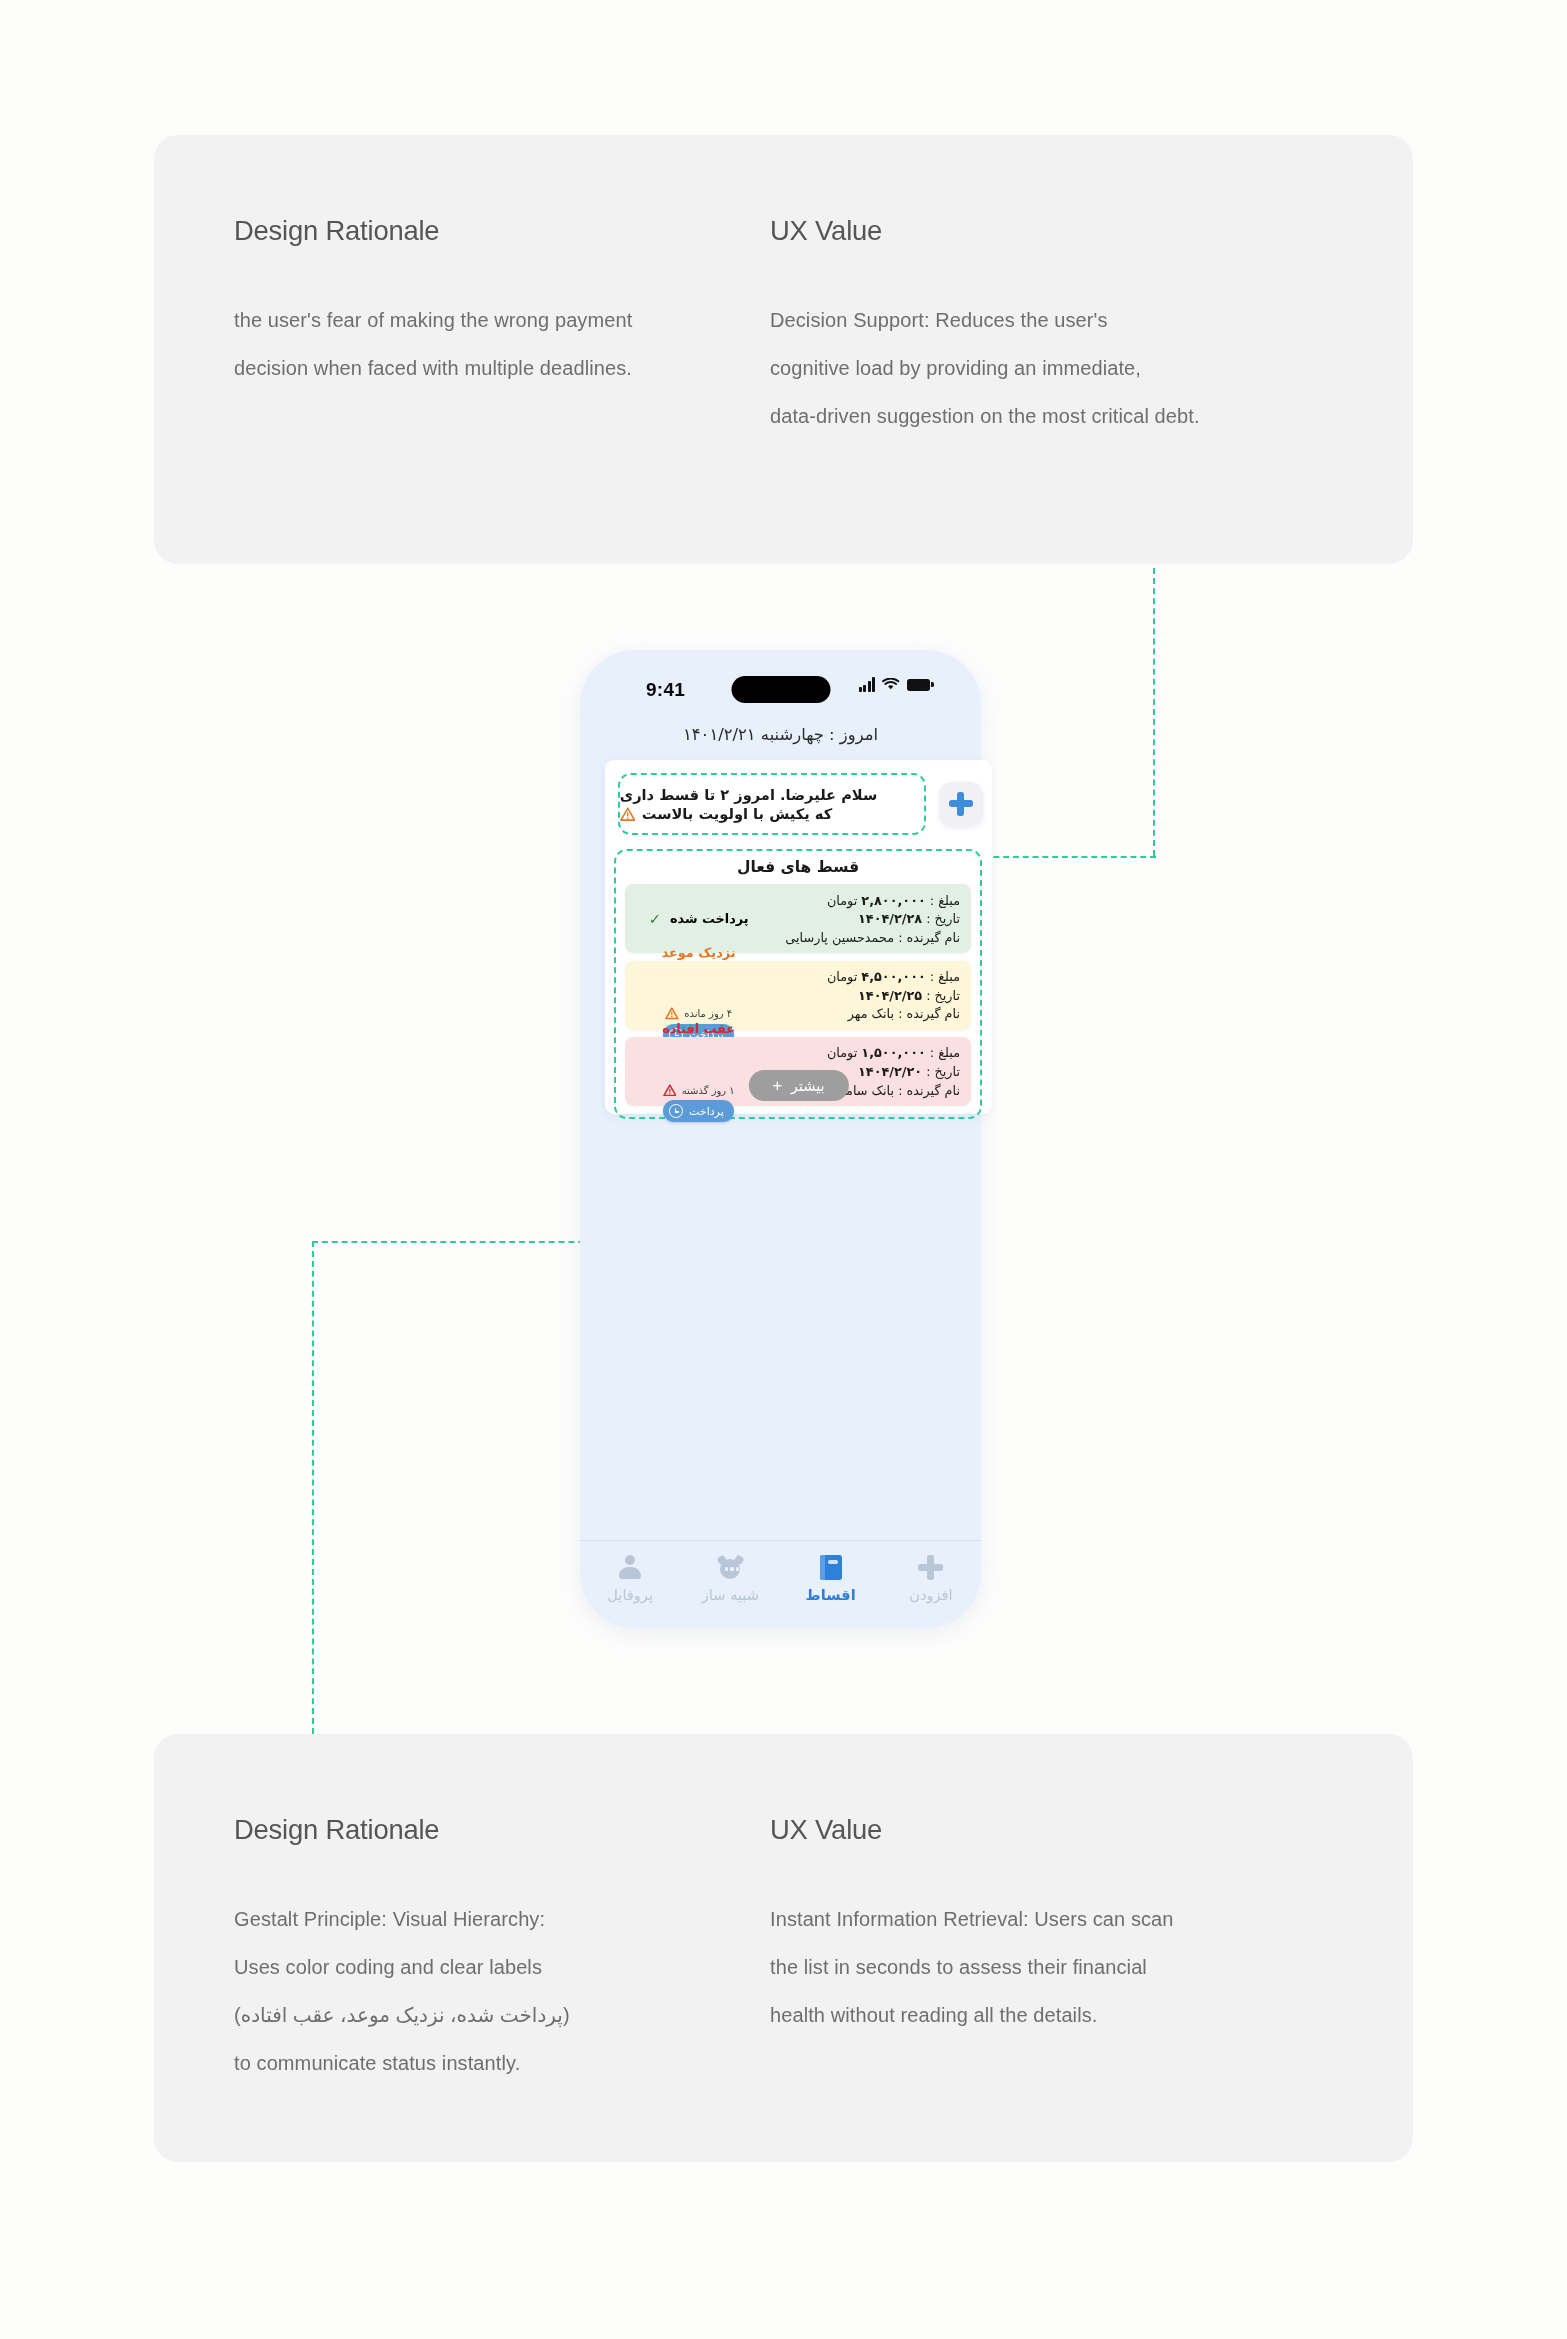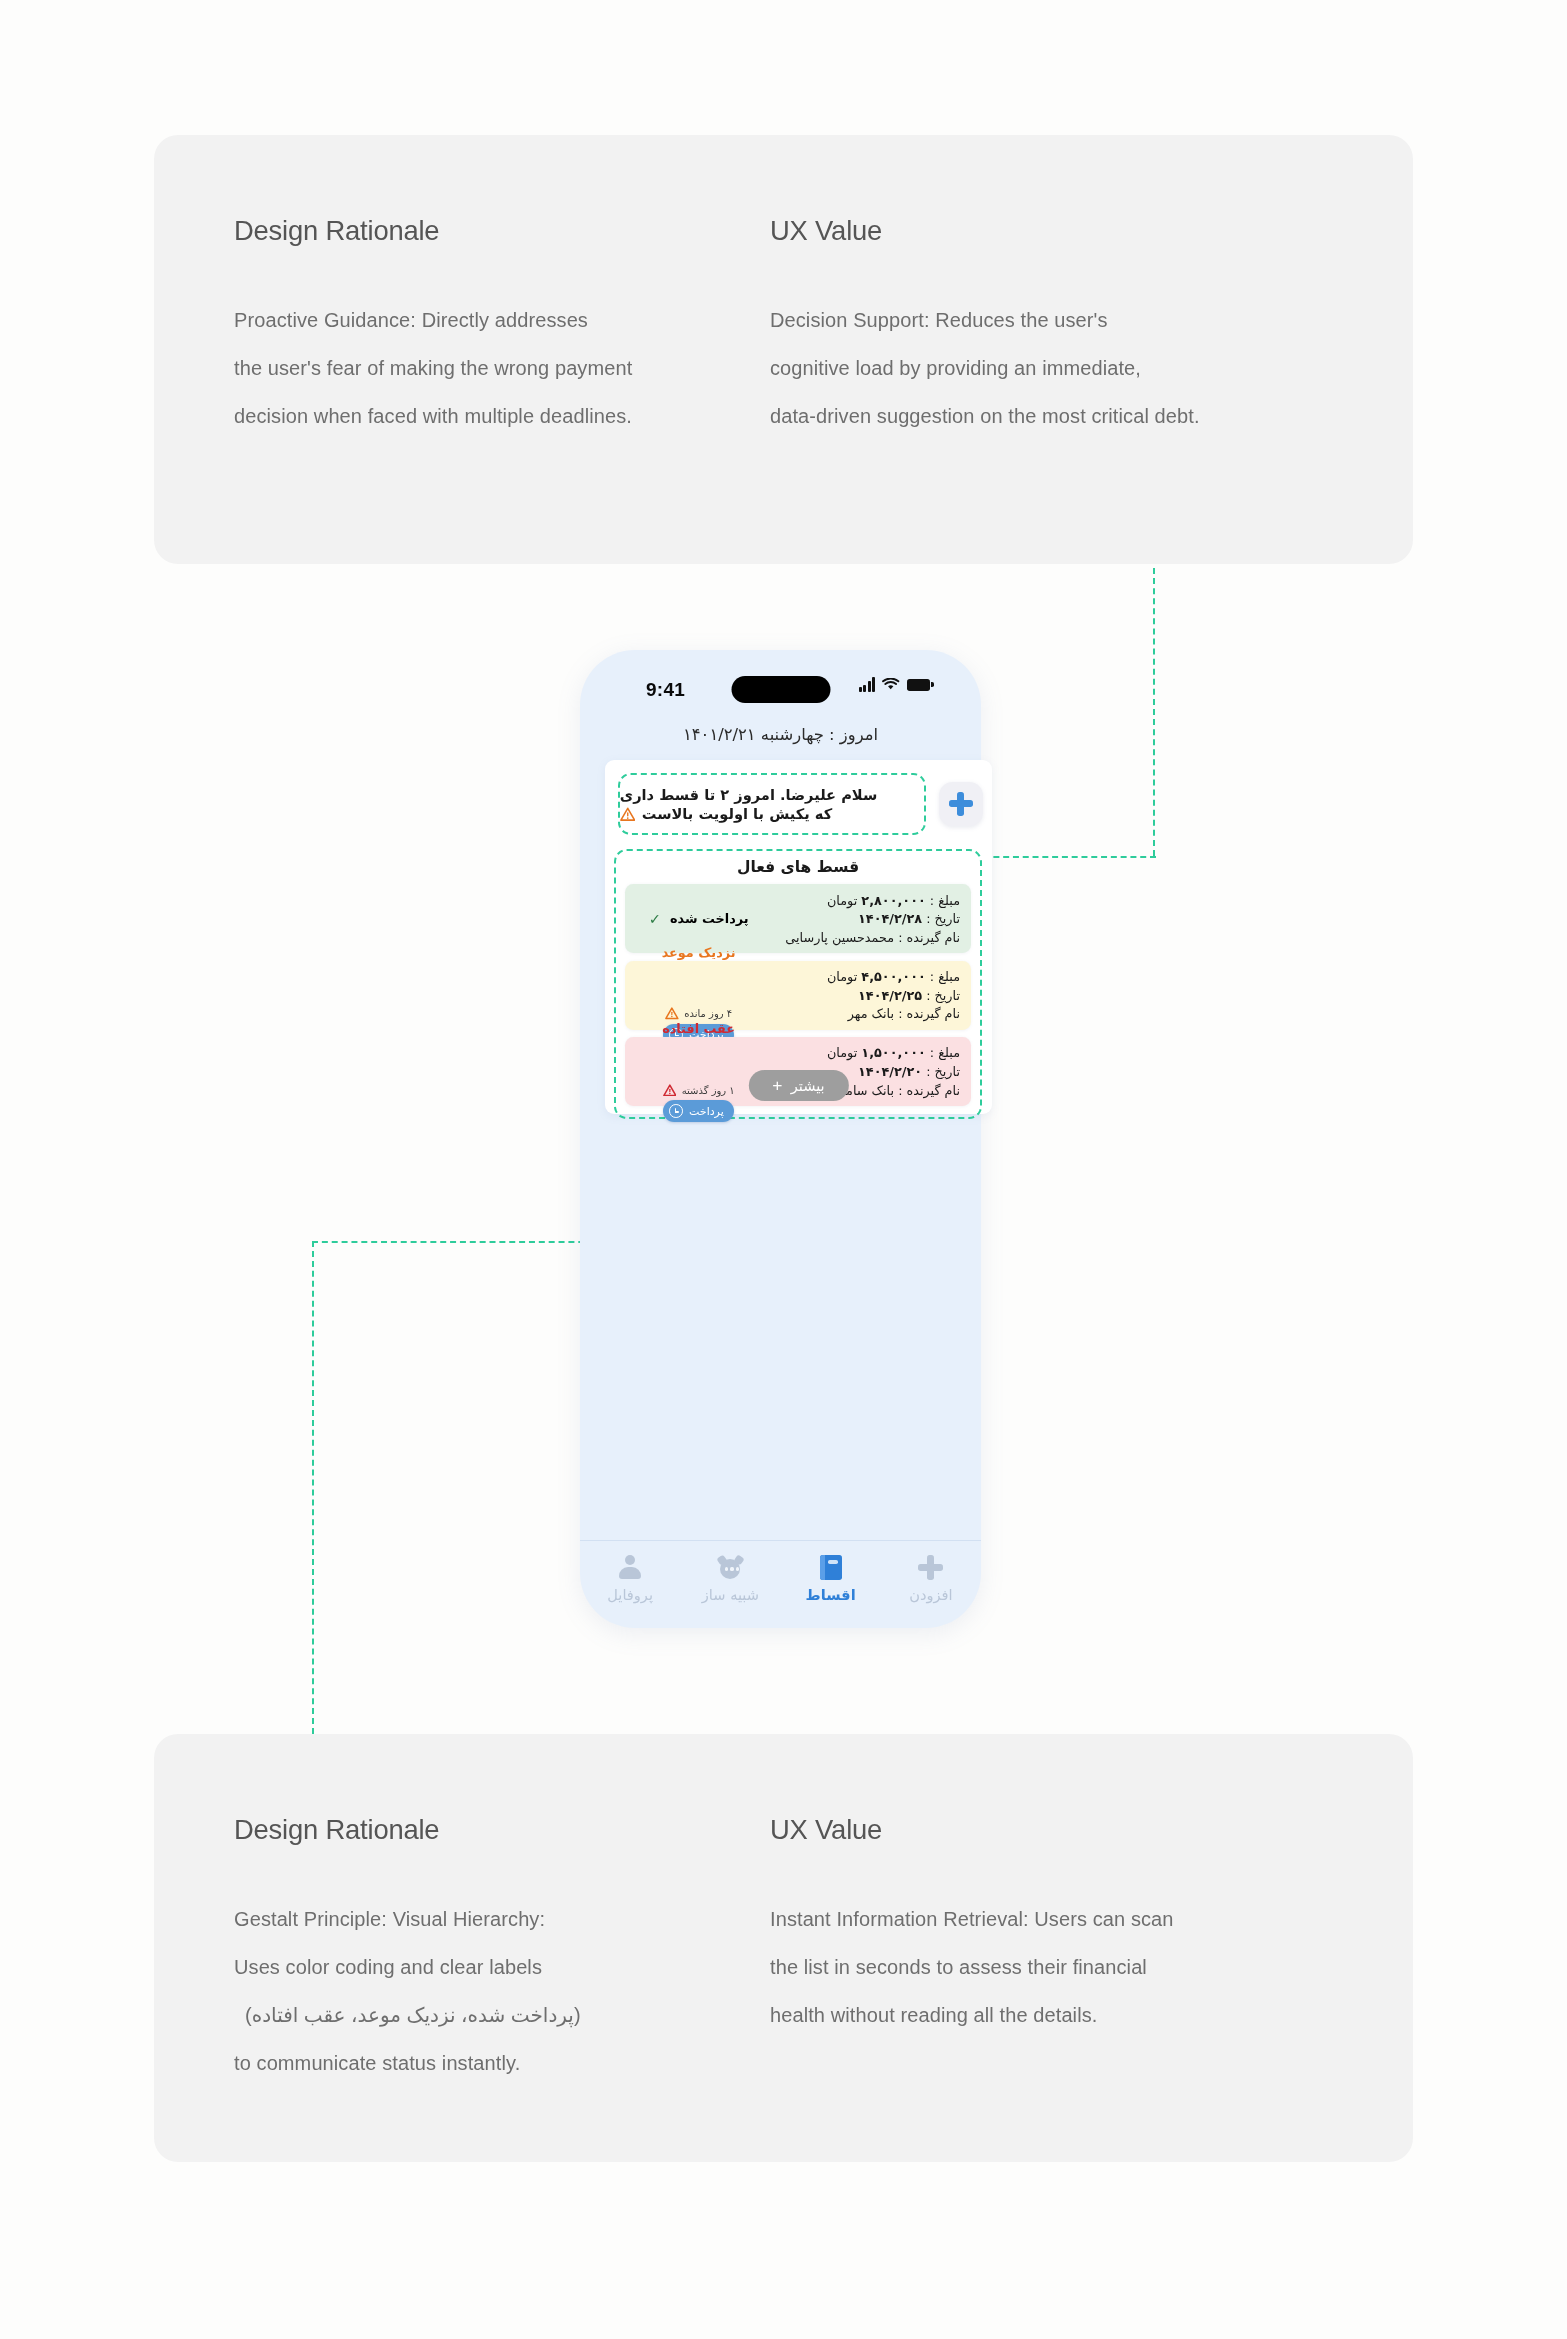--- a/index.html
+++ b/index.html
@@ -44,21 +44,20 @@
   .anno-body {
     font-size: 20px;
     color: #6e6e6e;
     line-height: 48px;
     letter-spacing: 0.1px;
   }
   .anno-body .fa {
     direction: rtl;
     unicode-bidi: isolate;
     display: inline-block;
-    margin-left: 11px;
   }
 
   
   .conn {
     position: absolute;
     background: transparent;
   }
   .conn.h {
     border-top: 2.7px dashed #2ecc9b;
   }
@@ -474,21 +473,20 @@
 </style>
 </head>
 <body>
 
 <div id="page">
 
   <div class="anno-card top">
     <div class="anno-col left">
       <div class="anno-title">Design Rationale</div>
       <div class="anno-body">
-        <div>Proactive Guidance: Directly addresses</div>
         <div>the user's fear of making the wrong payment</div>
         <div>decision when faced with multiple deadlines.</div>
       </div>
     </div>
     <div class="anno-col right">
       <div class="anno-title">UX Value</div>
       <div class="anno-body">
         <div>Decision Support: Reduces the user's</div>
         <div>cognitive load by providing an immediate,</div>
         <div>data-driven suggestion on the most critical debt.</div>

